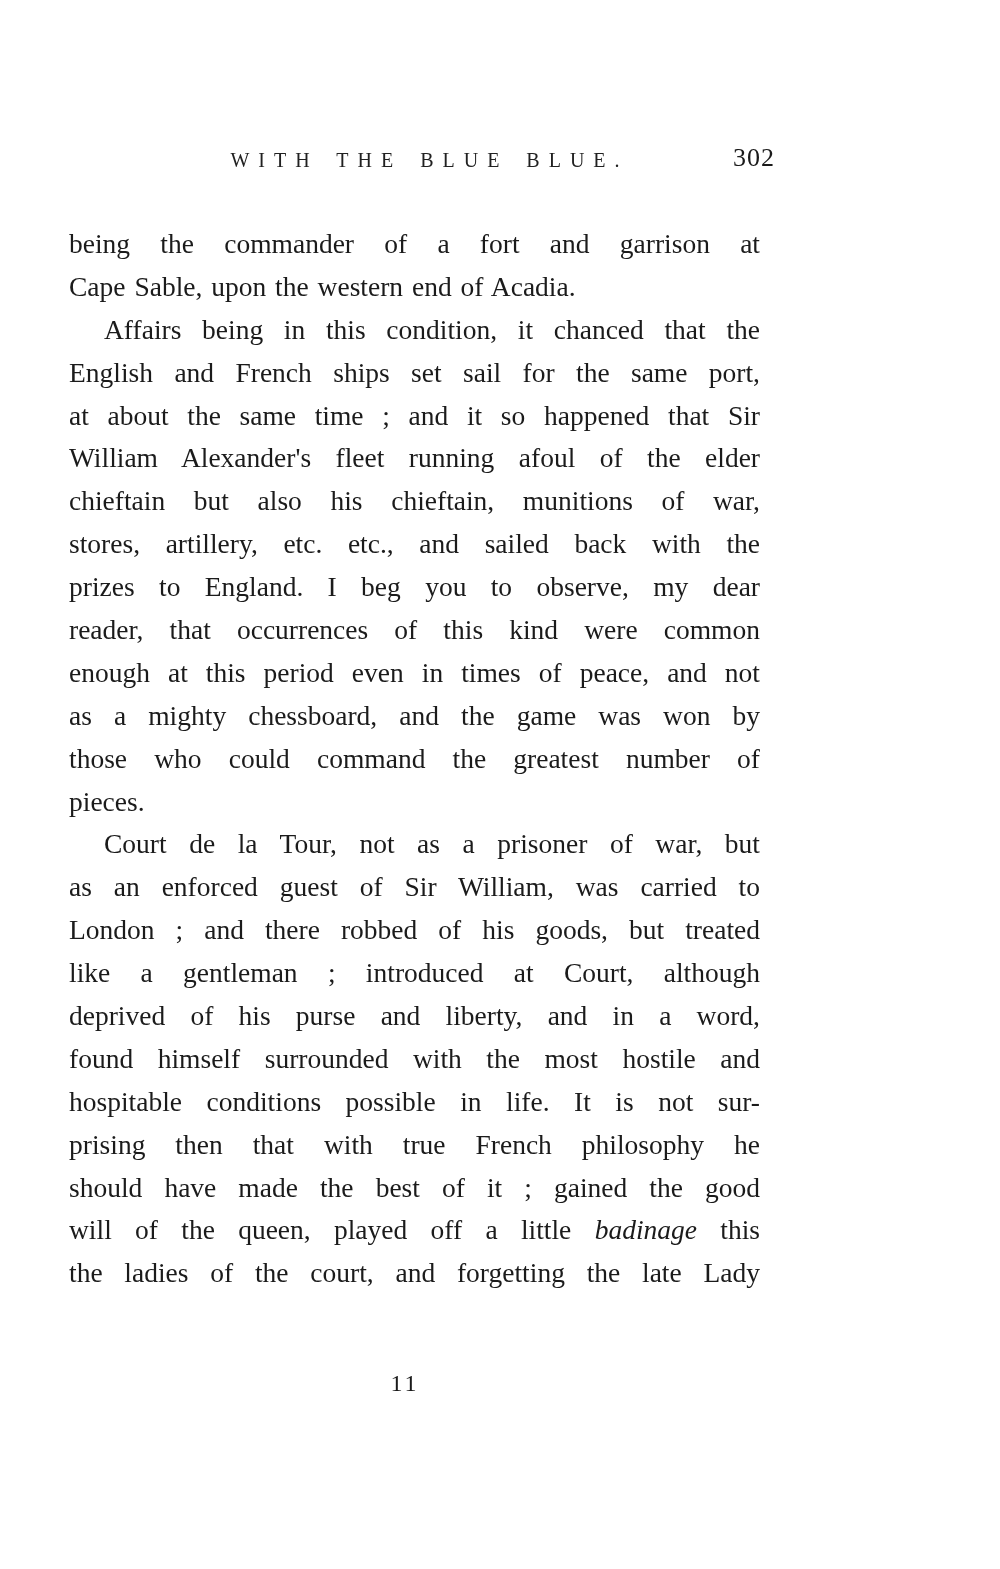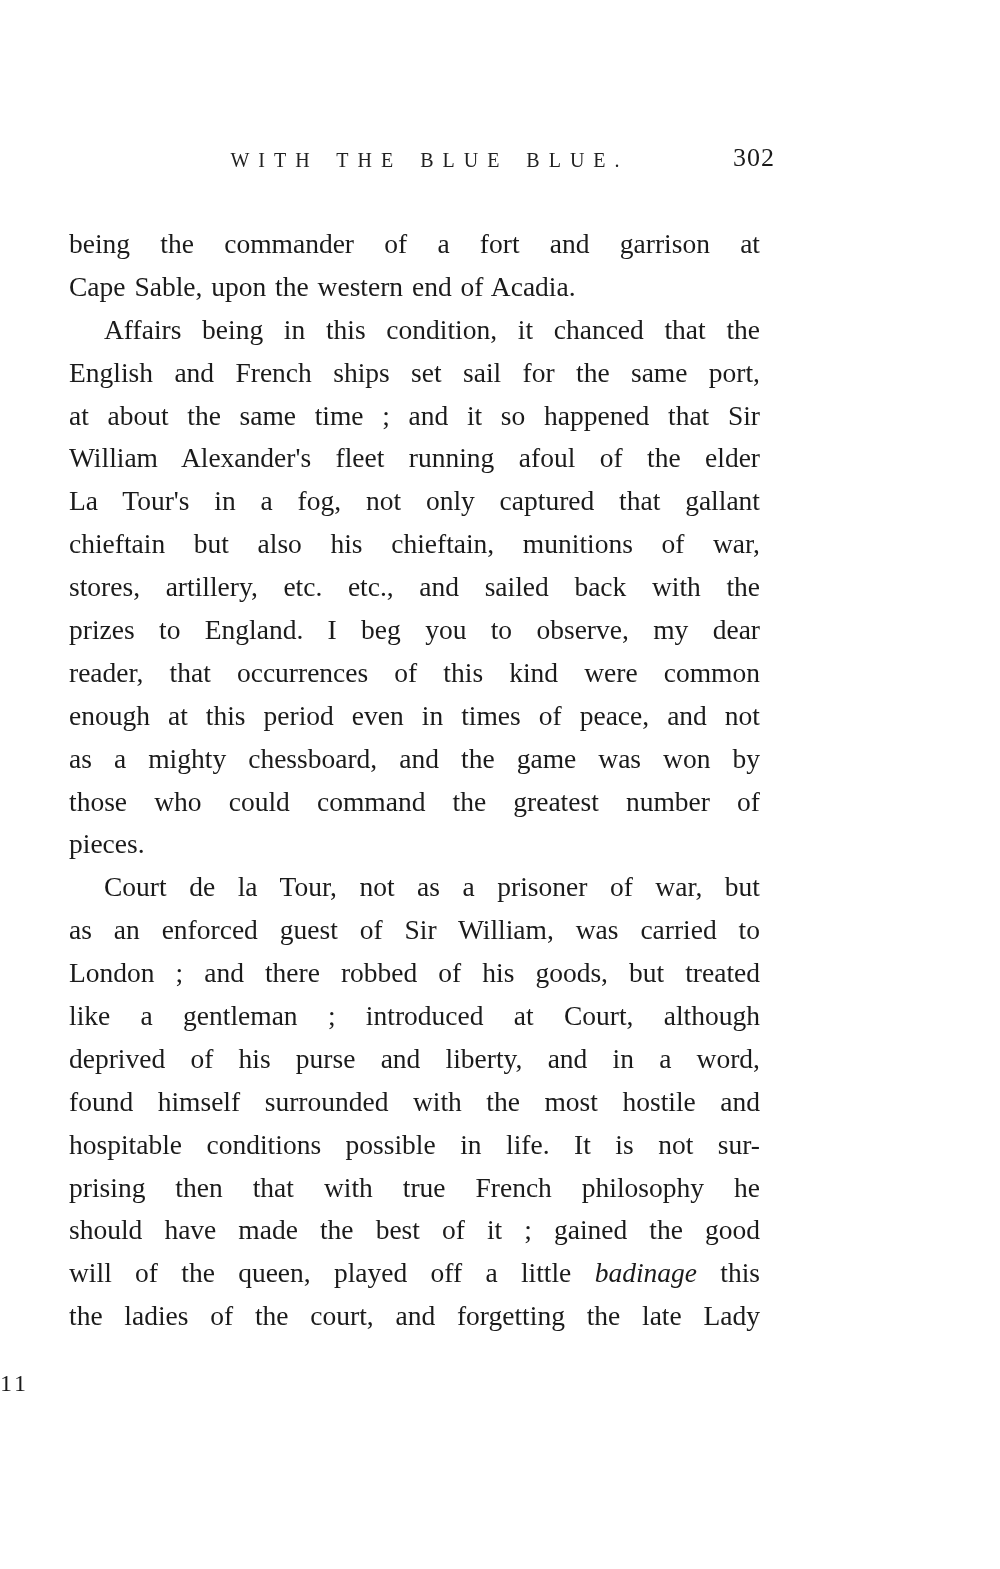--- a/index.html
+++ b/index.html
@@ -33,40 +33,40 @@
     word-spacing:2px;
     text-align:justify;text-align-last:justify;
     white-space:normal;
     color:#1b1b1b;
   }
   .line.end{text-align:center;text-align-last:left;}
   .line.indent{text-indent:35px;}
   .line i{font-style:italic;}
   .footer{
     position:absolute;left:0;top:1370px;width:810px;
+    text-align:center;
     font-size:24px;letter-spacing:3px;color:#1b1b1b;
   }
 </style>
 </head>
 <body>
 
 <div class="page">
   <div class="header">
     <span class="running-title">WITH THE BLUE BLUE.</span>
     <span class="header-page-number">302</span>
   </div>
 
   <div class="body-block" id="text-body">
       <div class="line">being the commander of a fort and garrison at</div>
       <div class="line end">Cape Sable, upon the western end of Acadia.</div>
       <div class="line indent">Affairs being in this condition, it chanced that the</div>
       <div class="line">English and French ships set sail for the same port,</div>
       <div class="line">at about the same time ; and it so happened that Sir</div>
       <div class="line">William Alexander's fleet running afoul of the elder</div>
-      <div class="line">La Tour's in a fog, not only captured that gallant</div>
       <div class="line">chieftain but also his chieftain, munitions of war,</div>
       <div class="line">stores, artillery, etc. etc., and sailed back with the</div>
       <div class="line">prizes to England. I beg you to observe, my dear</div>
       <div class="line">reader, that occurrences of this kind were common</div>
       <div class="line">enough at this period even in times of peace, and not</div>
       <div class="line">as a mighty chessboard, and the game was won by</div>
       <div class="line">those who could command the greatest number of</div>
       <div class="line end">pieces.</div>
       <div class="line indent">Court de la Tour, not as a prisoner of war, but</div>
       <div class="line">as an enforced guest of Sir William, was carried to</div>

